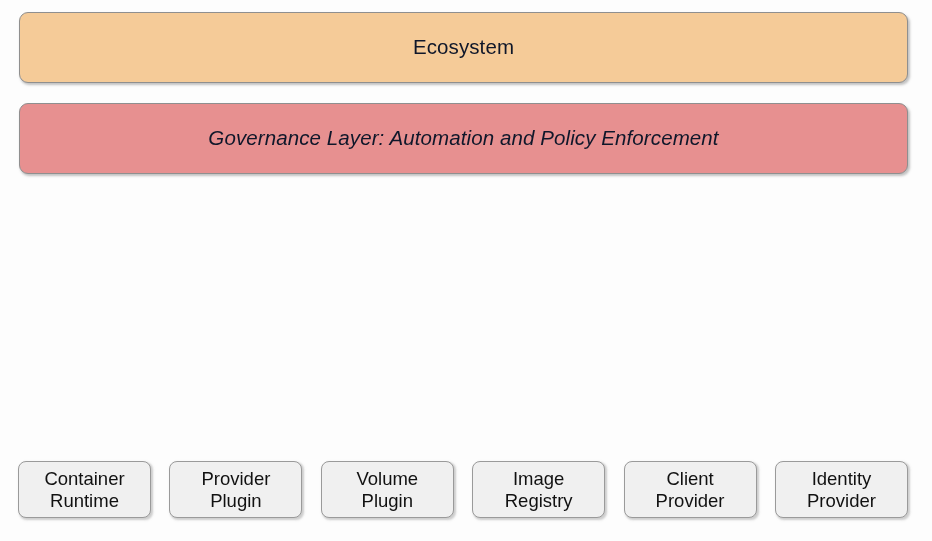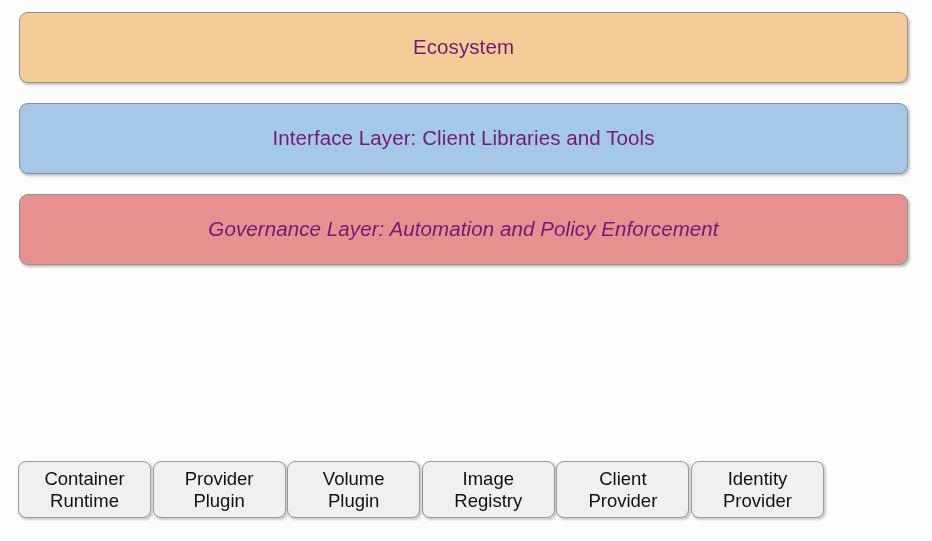--- a/index.html
+++ b/index.html
@@ -34,30 +34,30 @@
     border: 1px solid #8f8f8f;
     border-radius: 9px;
     margin-bottom: 20px;
     display: flex;
     align-items: center;
     justify-content: center;
     box-shadow: 1.5px 2px 2.5px rgba(120,120,120,0.45);
   }
   .layer-label {
     font-size: 20.5px;
-    color: #701a75;
+    color: #0f172a;
     letter-spacing: 0.1px;
     line-height: 1.1;
     white-space: nowrap;
   }
   .plugin-row {
     position: absolute;
     left: 18px;
     top: 461px;
-    width: 806px;
+    width: 890px;
     display: flex;
     justify-content: space-between;
   }
   .plugin-box {
     width: 133px;
     height: 57px;
     box-sizing: border-box;
     border: 1px solid #9a9a9a;
     border-radius: 8px;
     background: #f0f0f0;
@@ -78,23 +78,20 @@
 <body>
 
 <div id="diagram">
 
   <div class="layer-stack">
 
     <div class="layer" style="background:#f5cb98;">
       <span class="layer-label">Ecosystem</span>
     </div>
 
-    <div class="layer" style="background:#a5c8e8;">
-      <span class="layer-label">Interface Layer: Client Libraries and Tools</span>
-    </div>
 
     <div class="layer" style="background:#e79090;font-style:italic;">
       <span class="layer-label">Governance Layer: Automation and Policy Enforcement</span>
     </div>
 
 
 
   </div>
 
   <div class="plugin-row">

